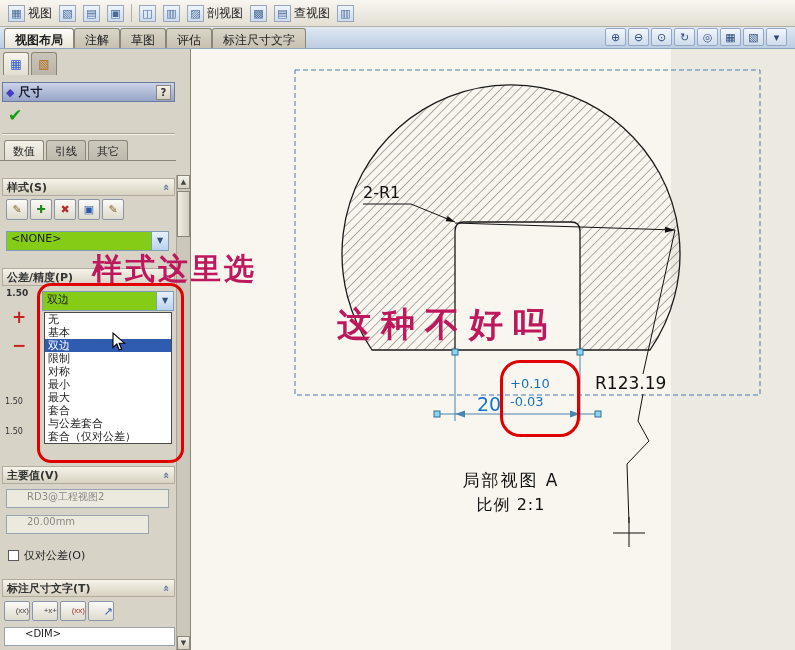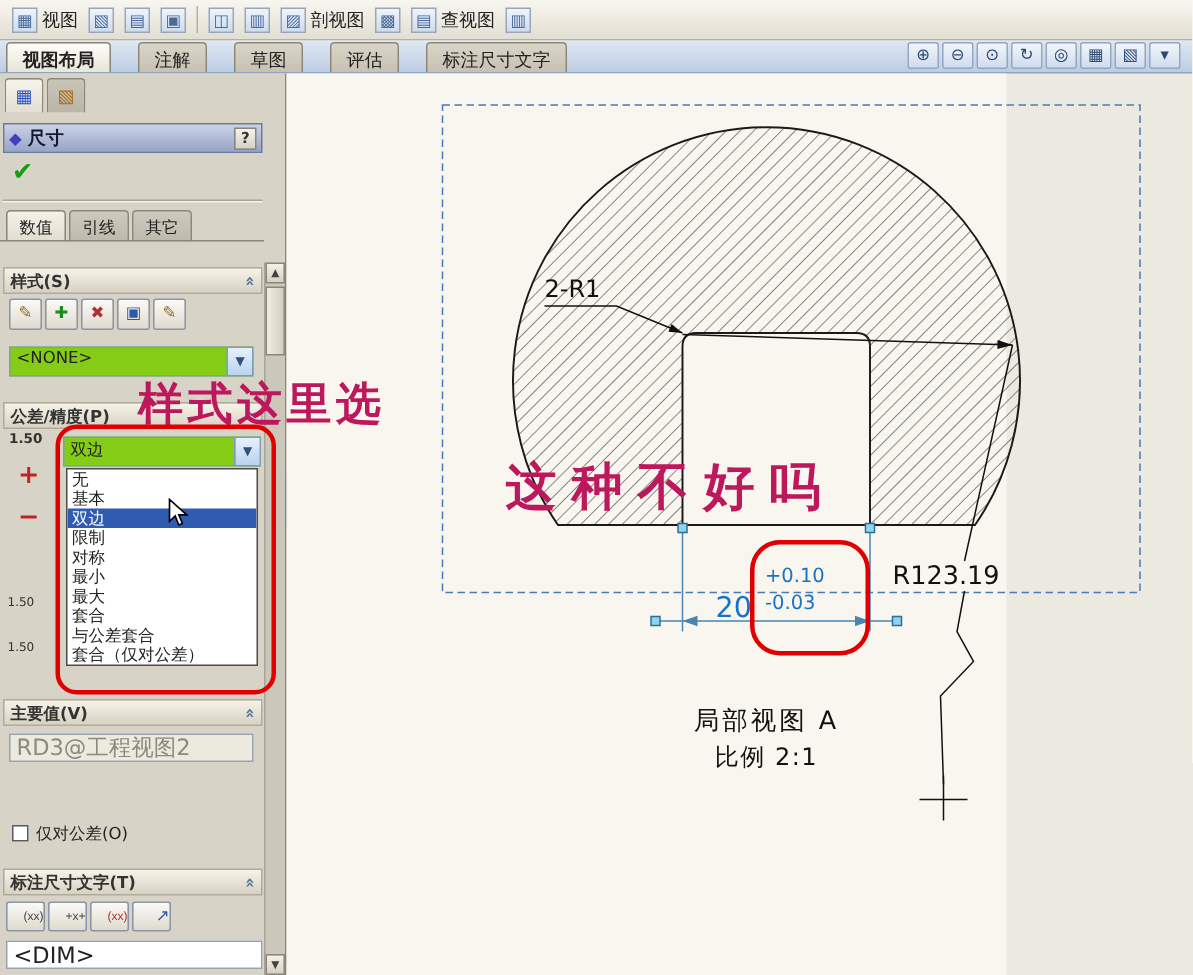--- a/index.html
+++ b/index.html
@@ -15,21 +15,21 @@
   .tt-icon{display:inline-block;width:17px;height:17px;border:1px solid #9aa6b8;
     background:linear-gradient(#eef4fb,#cddcee);color:#4a6a9a;font-size:11px;
     line-height:15px;text-align:center}
   .tt-label{font-size:12px;color:#222;white-space:nowrap}
   .tt-sep{width:1px;height:18px;background:#b4b0a4}
 
   
   .tab-row{position:absolute;left:0;top:27px;width:795px;height:22px;
     background:linear-gradient(#dfe8f3,#bccde2);border-bottom:1px solid #8ea6c0;
     display:flex;align-items:flex-end;padding-left:4px}
-  .cmd-tab{height:20px;padding:3px 10px 2px;margin-right:18px;font-size:12px;color:#222;
+  .cmd-tab{height:20px;padding:3px 10px 2px;margin-right:0;font-size:12px;color:#222;
     background:linear-gradient(#d9d5c8,#c6c1b1);border:1px solid #8a8678;border-bottom:none;
     border-radius:3px 3px 0 0;white-space:nowrap}
   .cmd-tab.active{background:linear-gradient(#fdfcf8,#e9e5d8);font-weight:bold}
   .view-toolbar{margin-left:auto;display:flex;align-items:center;gap:2px;padding:0 8px 2px 0}
   .vt-btn{width:21px;height:18px;border:1px solid #94a8c4;border-radius:2px;
     background:linear-gradient(#f2f6fb,#cfdcec);color:#2c4a78;font-size:11px;
     line-height:16px;text-align:center}
 
   
   .left-panel{position:absolute;left:0;top:49px;width:191px;height:601px;
@@ -76,21 +76,21 @@
     border:1px solid #4a4a4a;font-size:11px;overflow:hidden}
   .dd-item{height:13px;line-height:13px;padding-left:3px;white-space:nowrap}
   .dd-item.selected{background:#2f5bb0;color:#fff}
 
   .tol-side{position:absolute;color:#333;white-space:nowrap}
   .tol-sign{font-size:17px;font-weight:bold;color:#c22222}
   .tol-num{font-size:9px;font-weight:bold}
   .tol-num.small{font-size:8px;font-weight:normal}
 
   .field{position:absolute;left:6px;height:19px;background:#eceadf;border:1px solid #9aa4b0;
-    color:#8a8a82;font-size:15px;display:flex;align-items:center;padding:0 4px;white-space:nowrap}
+    color:#8a8a82;font-size:10px;display:flex;padding:0 20px;white-space:nowrap}
   .field.editable{background:#fff;color:#222}
   .chk-row{position:absolute;left:8px;top:499px;display:flex;align-items:center;gap:5px}
   .chk-box{width:11px;height:11px;background:#fff;border:1px solid #5a5a5a}
   .chk-label{font-size:11px;color:#222}
 
   .dt-btns{position:absolute;left:4px;top:552px;display:flex;gap:2px}
   .dtbtn{width:26px;height:20px;border:1px solid #8a96a8;border-radius:2px;
     background:linear-gradient(#fbfaf6,#dedace);font-size:8px;text-align:right;
     line-height:18px;color:#444;white-space:nowrap;overflow:hidden}
   .dtbtn:nth-child(3){color:#b03030}.dtbtn:nth-child(4){font-size:11px;color:#2a5aaa}
@@ -228,20 +228,23 @@
       <div class="dd-item">套合（仅对公差）</div>
     </div>
 
     <div class="grp-hdr" style="top:417px">
       <span>主要值(V)</span>
       <span class="chev">«</span>
     </div>
     <div class="field" style="top:440px;width:163px">
       <span>RD3@工程视图2</span>
     </div>
+    <div class="field" style="top:466px;width:143px">
+      <span>20.00mm</span>
+    </div>
     <div class="chk-row">
       <span class="chk-box"></span>
       <span class="chk-label">仅对公差(O)</span>
     </div>
 
     <div class="grp-hdr" style="top:530px">
       <span>标注尺寸文字(T)</span>
       <span class="chev">«</span>
     </div>
     <div class="dt-btns">

